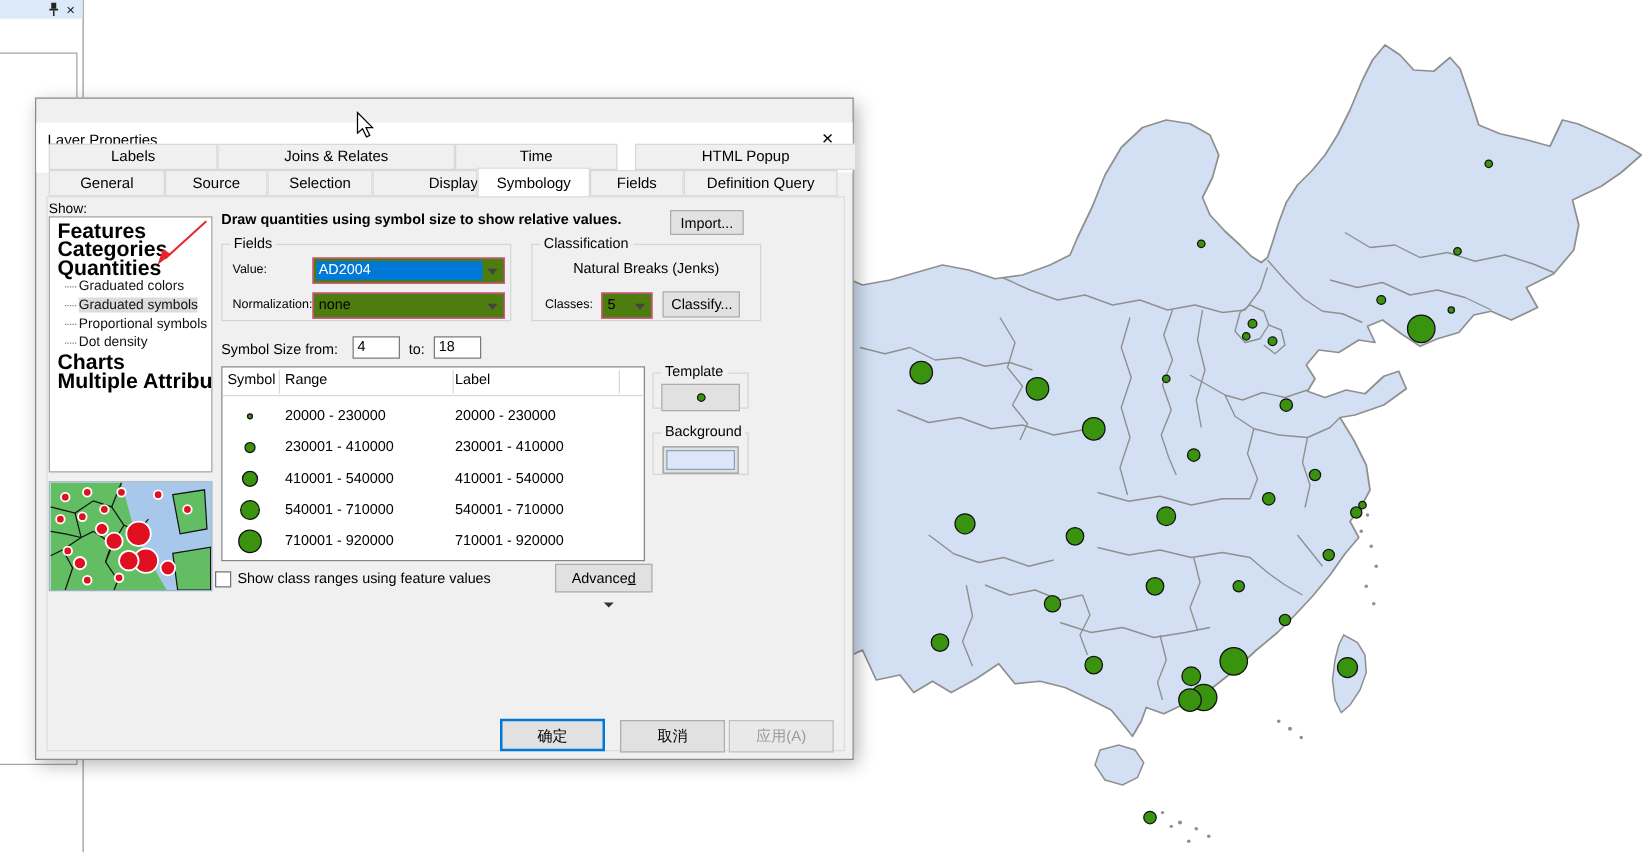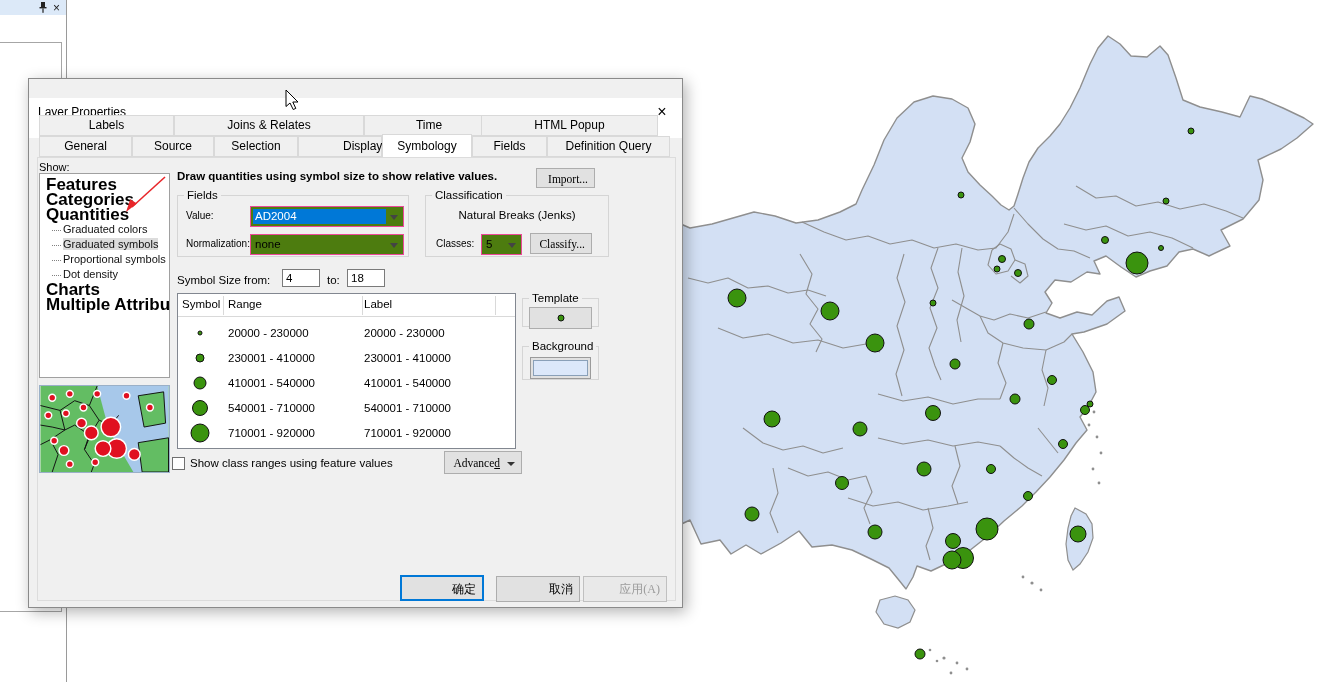--- a/index.html
+++ b/index.html
@@ -31,22 +31,22 @@
   #tree{position:absolute;left:10px;top:94px;width:131px;height:205px;background:#fff;
     border:1px solid #a0a0a0;padding:3px 0 0 4px;overflow:hidden;}
   .tree-item{font-size:11px;line-height:15px;white-space:nowrap;padding-left:2px;}
   .tree-item.bold{font-weight:bold;font-size:17px;}
   .tree-item.child{padding-left:8px;color:#111;}
   .tree-item.child .dots{display:inline-block;width:9px;height:1px;border-top:1px dotted #808080;
     vertical-align:middle;margin-right:2px;}
   .tree-item.selected span.lbl{background:#dcdcdc;}
   #preview{position:absolute;left:10px;top:306px;width:131px;height:88px;border:1px solid #9ab0c8;}
   #heading{position:absolute;left:148px;top:91px;font-weight:bold;font-size:11.5px;}
-  .btn{background:#e1e1e1;border:1px solid #adadad;font-size:11.5px;text-align:right;
-    font-family:Liberation Serif, serif;}
+  .btn{background:#e1e1e1;border:1px solid #adadad;font-size:11.5px;text-align:center;
+    font-family:Liberation Sans, sans-serif;}
   #import-btn{position:absolute;left:507px;top:89px;width:59px;height:20px;line-height:18px;}
   fieldset{border:1px solid #d5d5d5;margin:0;padding:0;position:absolute;}
   legend{font-size:11.5px;padding:0 3px;margin-left:6px;}
   #fields-box{left:148px;top:110px;width:232px;height:68px;}
   #class-box{left:396px;top:110px;width:184px;height:68px;}
   .flabel{position:absolute;font-size:10px;}
   .combo{position:absolute;background:#4d7c0f;border:1px solid #ec4899;height:21px;}
   .combo .val{position:absolute;left:2px;top:2px;right:17px;bottom:2px;font-size:11.5px;
     line-height:15px;padding-left:2px;}
   .combo .val.hl{background:#0078d7;color:#fff;}
@@ -194,21 +194,21 @@
 
 <div id="dialog">
   <div id="titlebar">
     <span id="title-text">Layer Properties</span>
     <span id="dlg-close">×</span>
   </div>
   <div class="tabrow" id="tabrow1" style="left:0;top:36px;right:0;">
       <div class="tab" style="left: 10px; width: 135px;">Labels</div>
       <div class="tab" style="left: 145px; width: 190px;">Joins &amp; Relates</div>
       <div class="tab" style="left: 335px; width: 130px;">Time</div>
-      <div class="tab" style="left: 452px; width: 177px;">HTML Popup</div>
+      <div class="tab" style="left: 479px; width: 177px;">HTML Popup</div>
     </div>
   <div class="tabrow" id="tabrow2" style="left:0;top:57px;right:0;">
       <div class="tab" style="left: 10px; width: 93px;">General</div>
       <div class="tab" style="left: 103px; width: 82px;">Source</div>
       <div class="tab" style="left: 185px; width: 84px;">Selection</div>
       <div class="tab" style="left: 269px; width: 84px; padding-left: 44px;">Display</div>
       <div class="tab active" style="left: 353px; width: 90px;">Symbology</div>
       <div class="tab" style="left: 443px; width: 75px;">Fields</div>
       <div class="tab" style="left: 518px; width: 123px;">Definition Query</div>
     </div>

